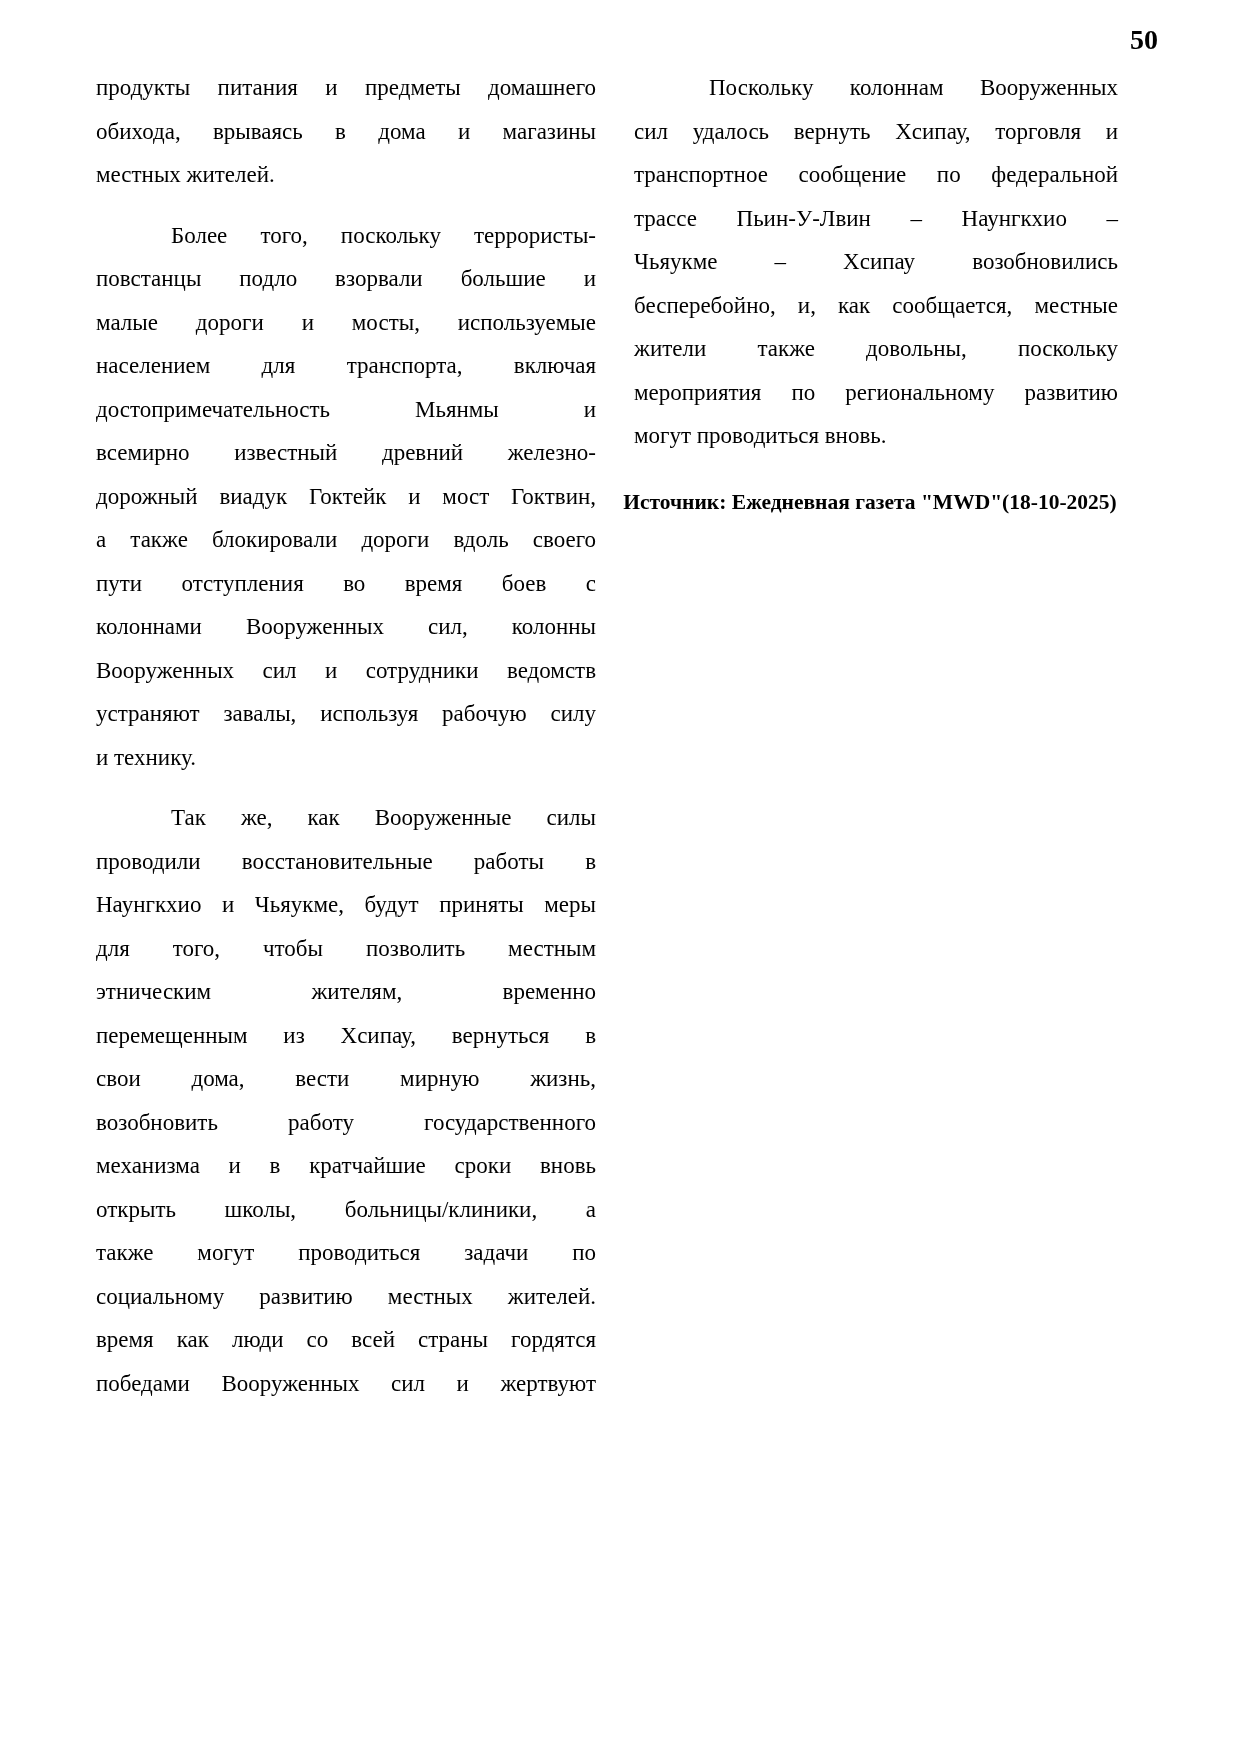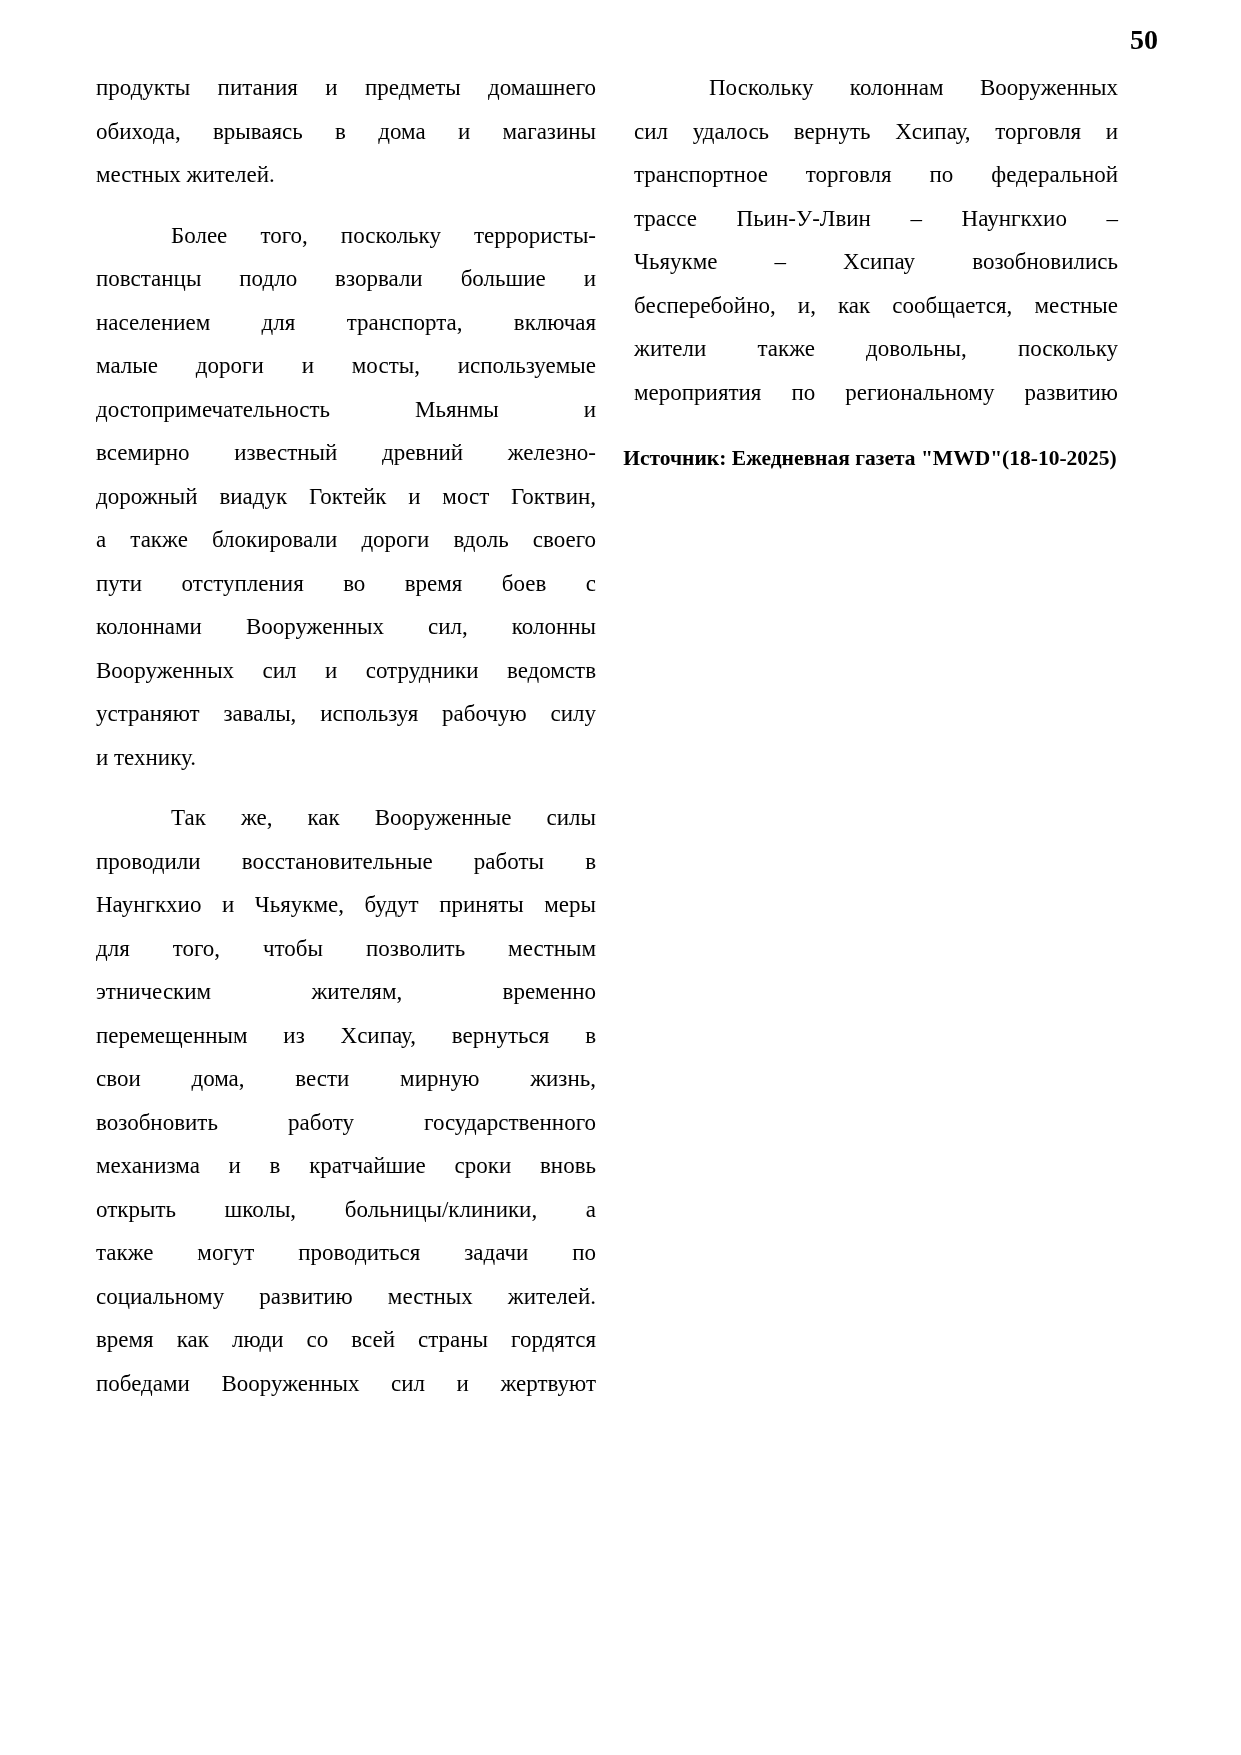--- a/index.html
+++ b/index.html
@@ -68,22 +68,22 @@
 
   <div class="column col-left">
       <div class="para">
         <div class="line">продукты питания и предметы домашнего</div>
         <div class="line">обихода, врываясь в дома и магазины</div>
         <div class="line para-last">местных жителей.</div>
       </div>
       <div class="para">
         <div class="line first-indent">Более того, поскольку террористы-</div>
         <div class="line">повстанцы подло взорвали большие и</div>
+        <div class="line">малые дороги и мосты, используемые</div>
         <div class="line">населением для транспорта, включая</div>
-        <div class="line">малые дороги и мосты, используемые</div>
         <div class="line">достопримечательность Мьянмы и</div>
         <div class="line">всемирно известный древний железно-</div>
         <div class="line">дорожный виадук Гоктейк и мост Гоктвин,</div>
         <div class="line">а также блокировали дороги вдоль своего</div>
         <div class="line">пути отступления во время боев с</div>
         <div class="line">колоннами Вооруженных сил, колонны</div>
         <div class="line">Вооруженных сил и сотрудники ведомств</div>
         <div class="line">устраняют завалы, используя рабочую силу</div>
         <div class="line para-last">и технику.</div>
       </div>
@@ -104,22 +104,23 @@
         <div class="line">победами Вооруженных сил и жертвуют</div>
         <div class="line">денежные вознаграждения, продукты</div>
       </div>
     </div>
 
   <div class="column col-right">
 
     <div class="para">
         <div class="line first-indent">Поскольку колоннам Вооруженных</div>
         <div class="line">сил удалось вернуть Хсипау, торговля и</div>
-        <div class="line">транспортное торговля по федеральной</div>
+        <div class="line">транспортное сообщение по федеральной</div>
         <div class="line">трассе Пьин-У-Лвин – Наунгкхио –</div>
         <div class="line">Чьяукме – Хсипау возобновились</div>
         <div class="line">бесперебойно, и, как сообщается, местные</div>
         <div class="line">жители также довольны, поскольку</div>
         <div class="line">мероприятия по региональному развитию</div>
+        <div class="line para-last">могут проводиться вновь.</div>
       </div>
       <div class="source">Источник: Ежедневная газета "MWD"(18-10-2025)</div>
   </div>
 </div>
 
 </body></html>

